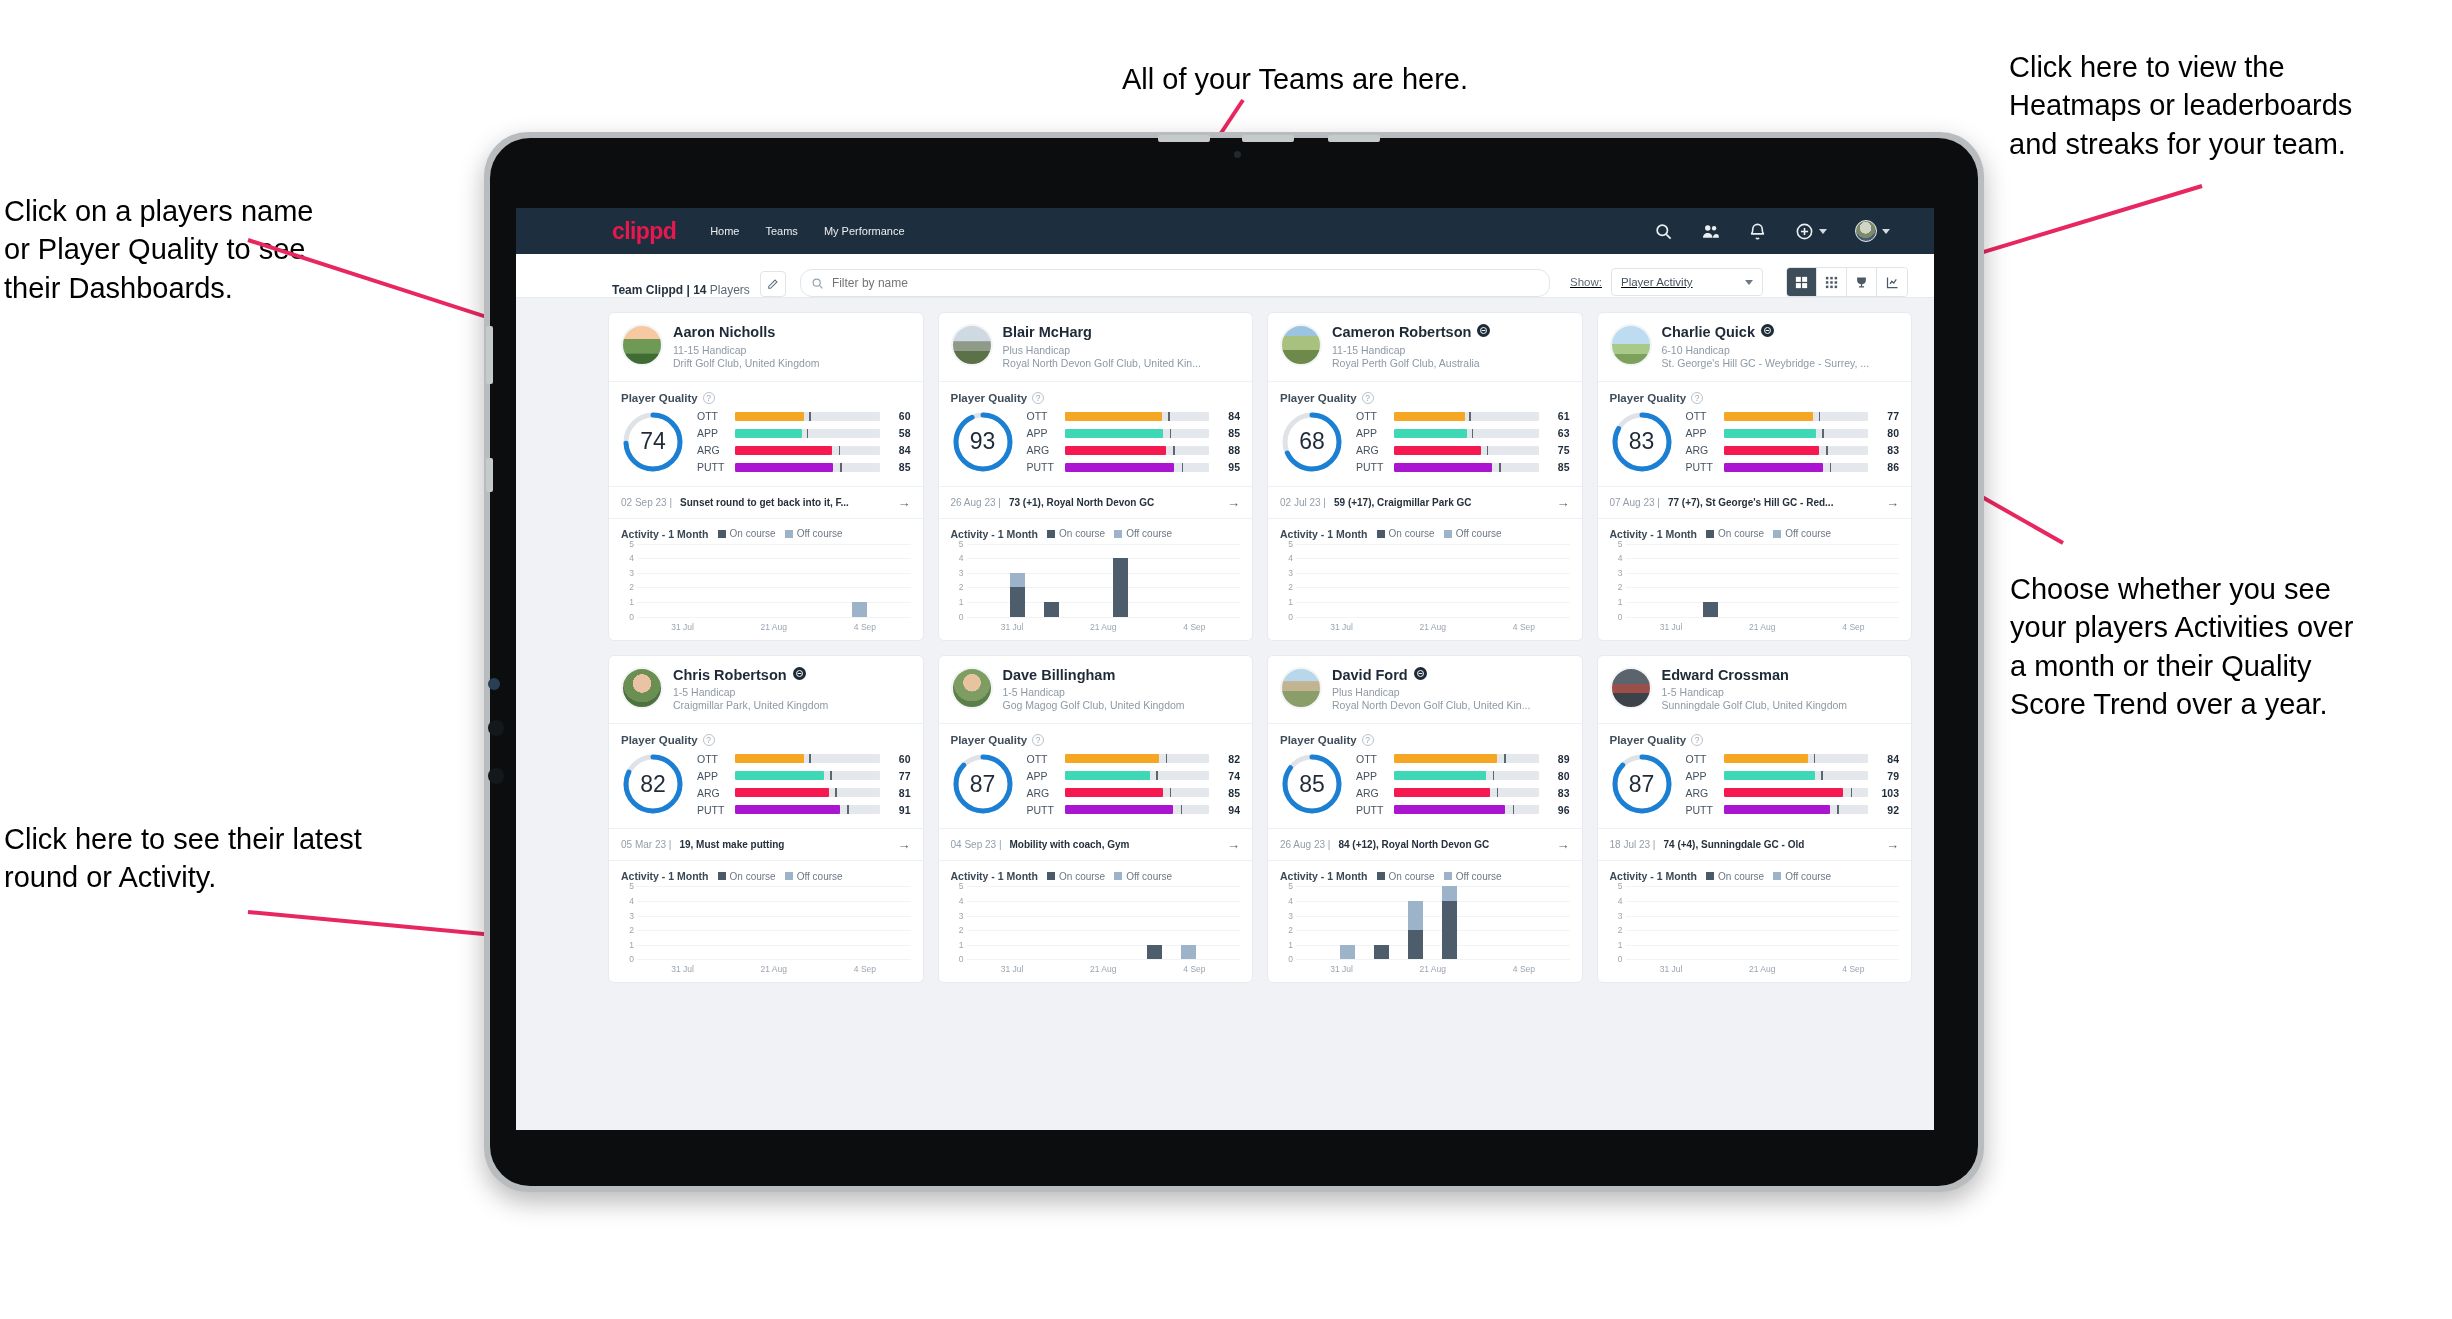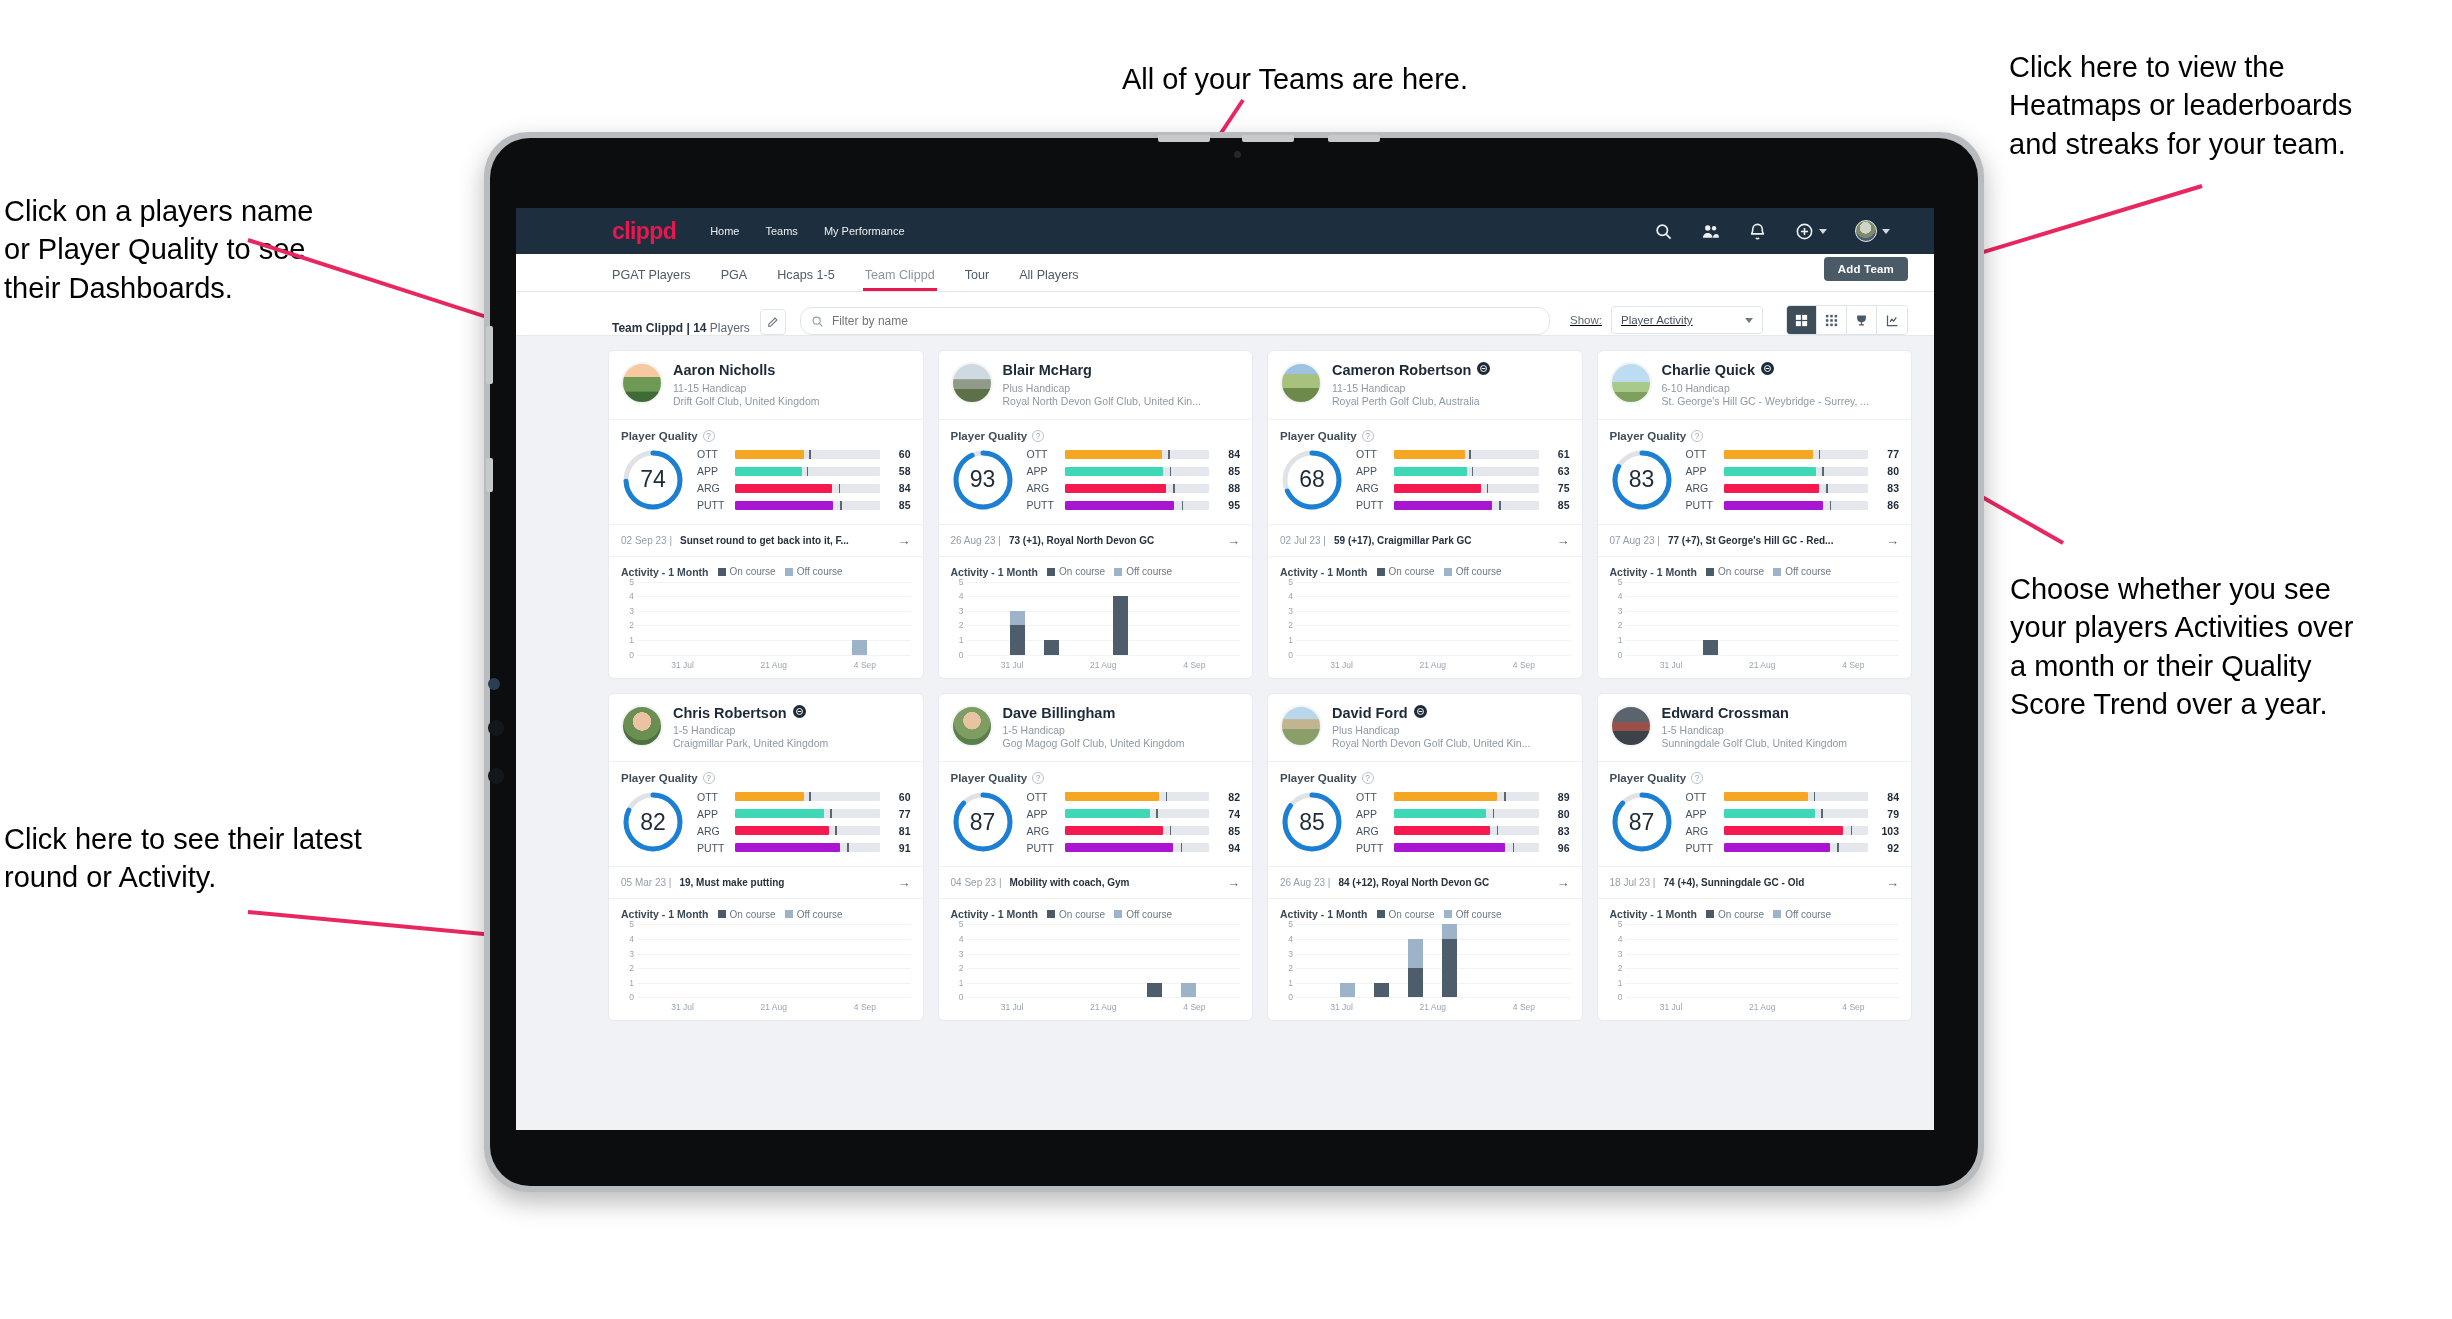--- a/index.html
+++ b/index.html
@@ -267,29 +267,20 @@
             </span>
             <span class="chev"></span>
           </span>
           <span class="plus-group">
             <span class="avatar-nav"></span>
             <span class="chev"></span>
           </span>
         </div>
       </div>
 
-      <div class="subbar">
-        <div class="subtab">PGAT Players</div>
-        <div class="subtab">PGA</div>
-        <div class="subtab">Hcaps 1-5</div>
-        <div class="subtab active">Team Clippd</div>
-        <div class="subtab">Tour</div>
-        <div class="subtab">All Players</div>
-        <div class="addteam">Add Team</div>
-      </div>
 
       <div class="toolbar">
         <div class="teamlabel"><b><span>Team Clippd</span><span> | </span><span>14</span></b><span> Players</span></div>
         <div class="editbtn">
           <svg viewBox="0 0 24 24" fill="none" stroke="currentColor" stroke-width="1.9">
               <path d="M16.8 3.8l3.4 3.4L8.4 19H5v-3.4z"></path>
             </svg>
         </div>
         <div class="searchbox">
           <svg viewBox="0 0 24 24" fill="none" stroke="currentColor" stroke-width="2.2">

